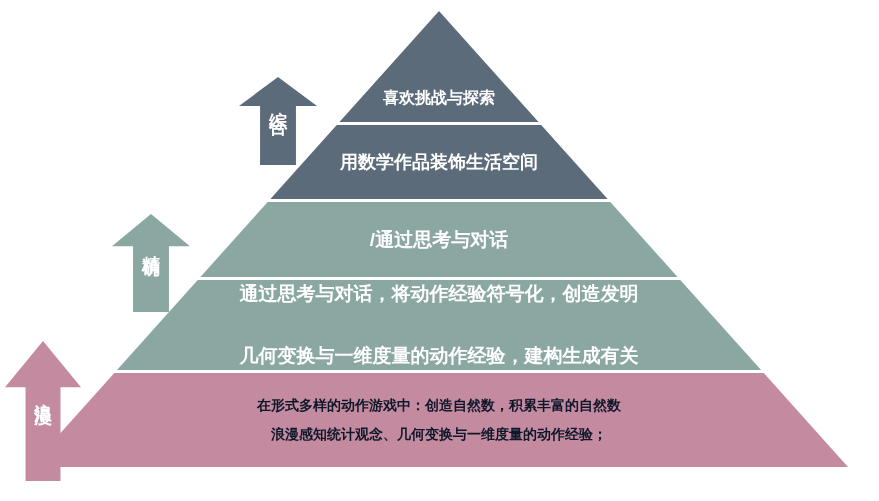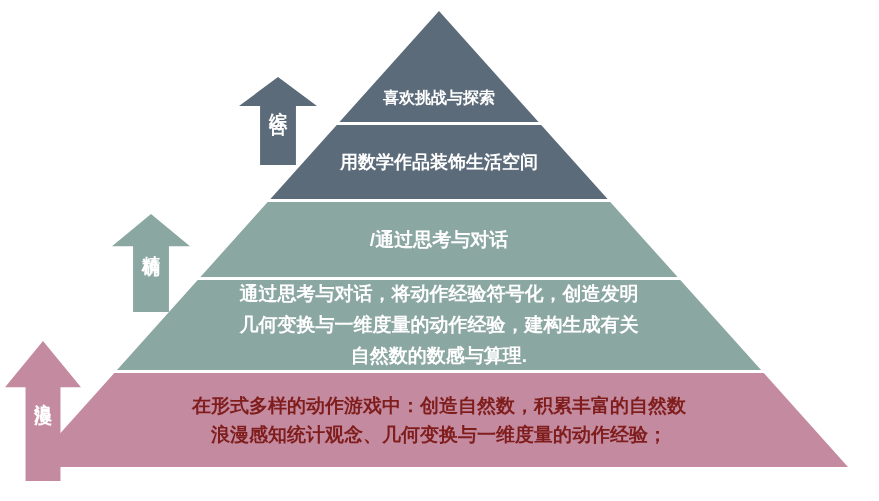--- a/index.html
+++ b/index.html
@@ -57,22 +57,22 @@
   }
   .l4 {
     height: 92px;
     background: #8ba7a1;
     font-size: 19px;
     justify-content: space-between;
   }
   .l5 {
     height: 96px;
     background: #c48ba0;
-    color: #7f1d1d;
-    font-size: 19px;
+    color: #0f172a;
+    font-size: 14px;
     line-height: 29px;
   }
   .layer .line { display: block; white-space: nowrap; }
 
   
   .arrow {
     position: absolute;
     clip-path: polygon(50% 0, 100% 33%, 73% 33%, 73% 100%, 27% 100%, 27% 33%, 0 33%);
     z-index: 2;
   }
@@ -118,21 +118,20 @@
     </div>
     <div class="layer l2">
       <span class="line">用数学作品装饰生活空间</span>
     </div>
     <div class="layer l3">
       <span class="line">/通过思考与对话</span>
     </div>
     <div class="layer l4">
       <span class="line">通过思考与对话，将动作经验符号化，创造发明</span>
       <span class="line">几何变换与一维度量的动作经验，建构生成有关</span>
-      <span class="line">自然数的数感与算理.</span>
     </div>
     <div class="layer l5">
       <span class="line">在形式多样的动作游戏中：创造自然数，积累丰富的自然数</span>
       <span class="line">浪漫感知统计观念、几何变换与一维度量的动作经验；</span>
     </div>
   </div>
 
   <div class="arrow arrow-1">
     <span class="arrow-label">综合</span>
   </div>

